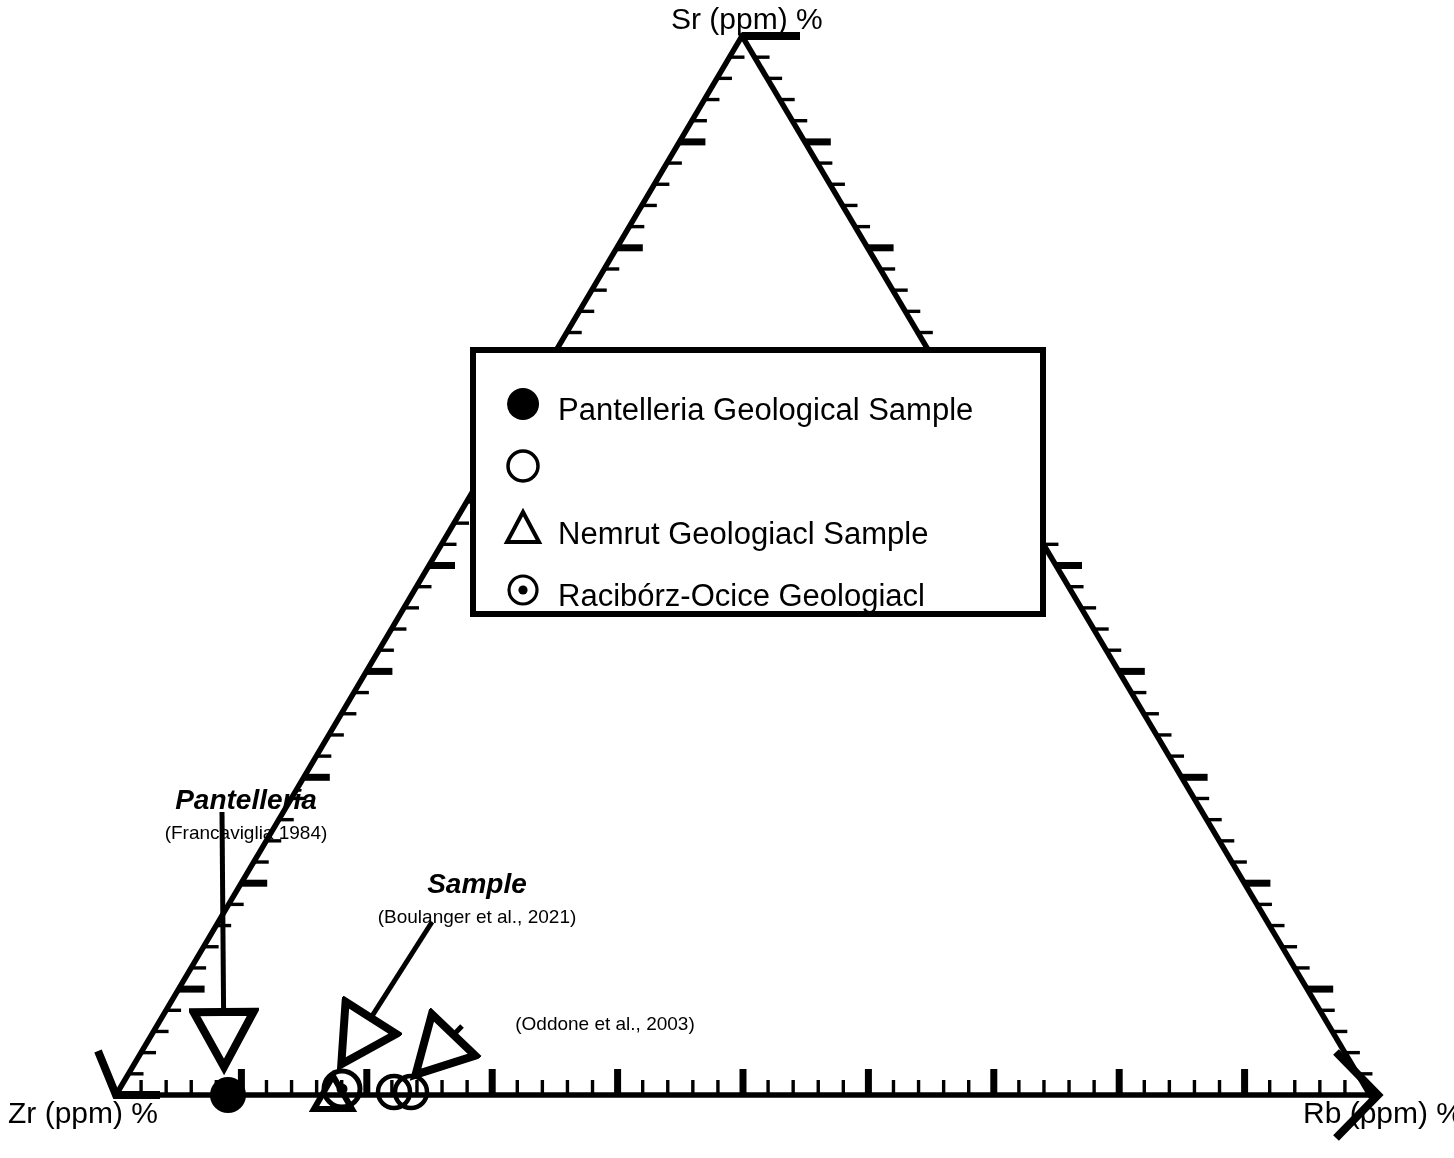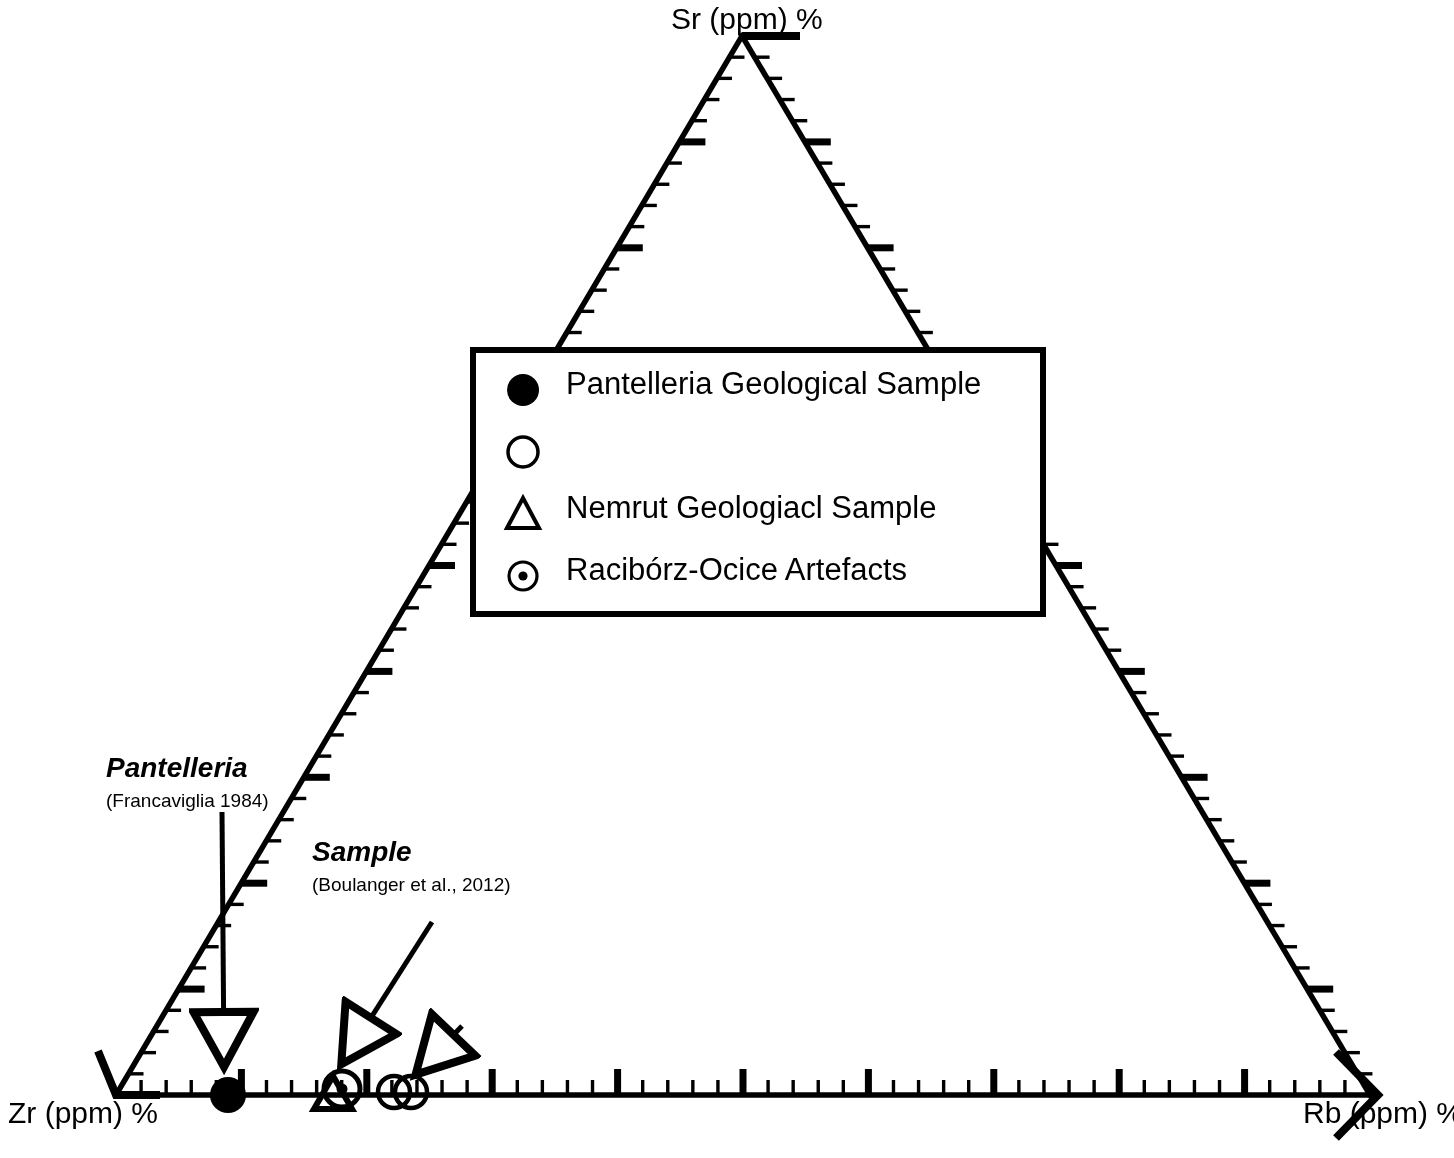--- a/index.html
+++ b/index.html
@@ -40,44 +40,44 @@
     top: 347px;
     width: 576px;
     height: 270px;
     box-sizing: border-box;
     background: #ffffff;
     border: 6px solid #000000;
     padding: 14px 0 0 24px;
   }
   .legend-row {
     display: flex;
-    align-items: flex-start;
+    align-items: flex-end;
     height: 60px;
     margin-bottom: 2px;
-    gap: 8px;
   }
   .legend-marker {
     width: 46px;
     min-width: 46px;
     height: 46px;
     position: relative;
     margin-right: 12px;
   }
   .legend-text {
     font-size: 31px;
     line-height: 34px;
     white-space: nowrap;
   }
 
   
   .annot {
     position: absolute;
-    text-align: left;
+    text-align: center;
     white-space: nowrap;
     color: #000;
+    margin-top: 32px;
   }
   .annot .t1 {
     font-size: 28px;
     font-weight: bold;
     font-style: italic;
     display: block;
     line-height: 32px;
   }
   .annot .t2 {
     font-size: 19px;
@@ -321,29 +321,30 @@
     <span class="legend-text">Nemrut Geologiacl Sample</span>
   </div>
 
   <div class="legend-row">
     <span class="legend-marker">
       <svg width="46" height="46" viewBox="0 0 46 46">
         <circle cx="23" cy="23" r="14" fill="none" stroke="#000" stroke-width="3.2"></circle>
         <circle cx="23" cy="23" r="4.6" fill="#000"></circle>
       </svg>
     </span>
-    <span class="legend-text">Racibórz-Ocice Artefacts</span>
+    <span class="legend-text">Racibórz-Ocice Geologiacl</span>
   </div>
 
 </div>
 
 <div class="annot" id="annot-pantelleria">
   <span class="t1">Pantelleria</span>
   <span class="t2">(Francaviglia 1984)</span>
 </div>
 
 <div class="annot" id="annot-nemrut">
   <span class="t1">Sample</span>
-  <span class="t2">(Boulanger et al., 2012)</span>
+  <span class="t2">(Boulanger et al., 2021)</span>
 </div>
 
 <div class="annot" id="annot-nemrutdagi">
+  <span class="t2">(Oddone et al., 2003)</span>
 </div>
 
 </body></html>

